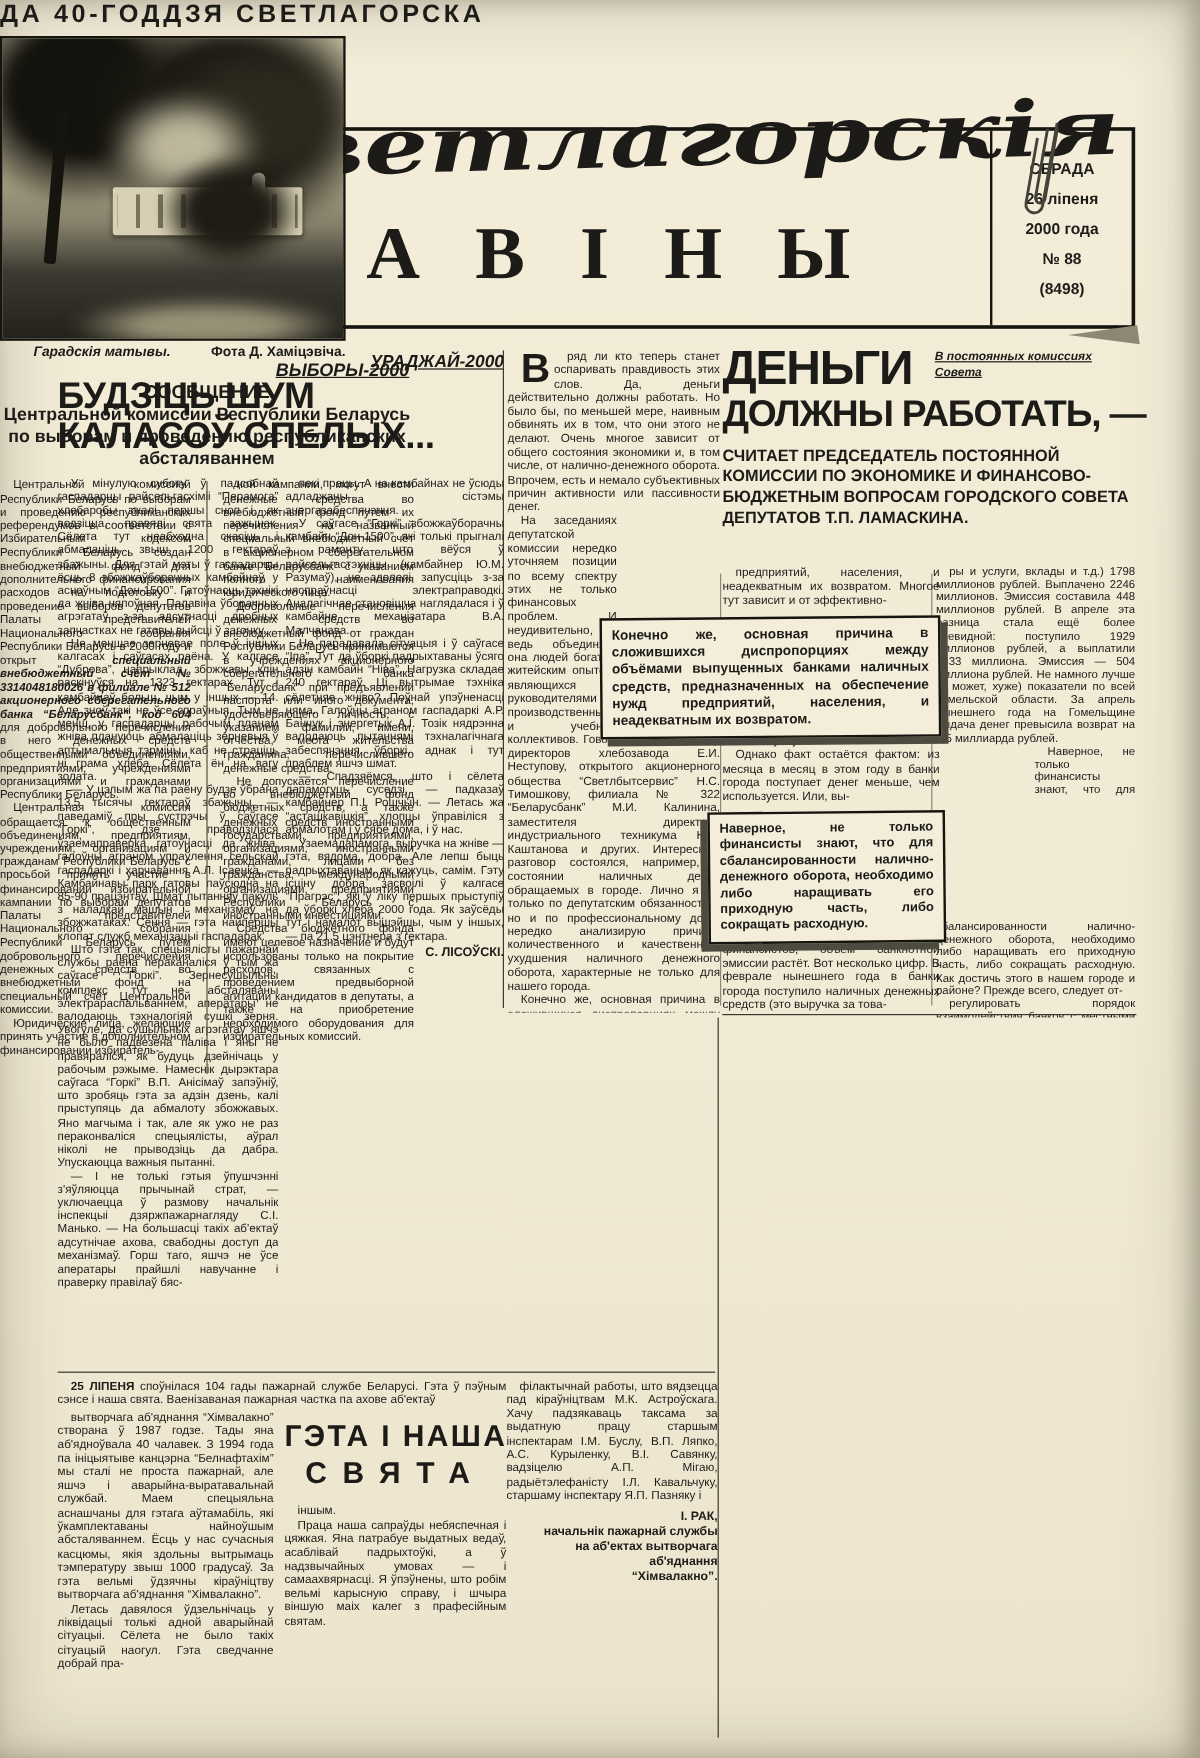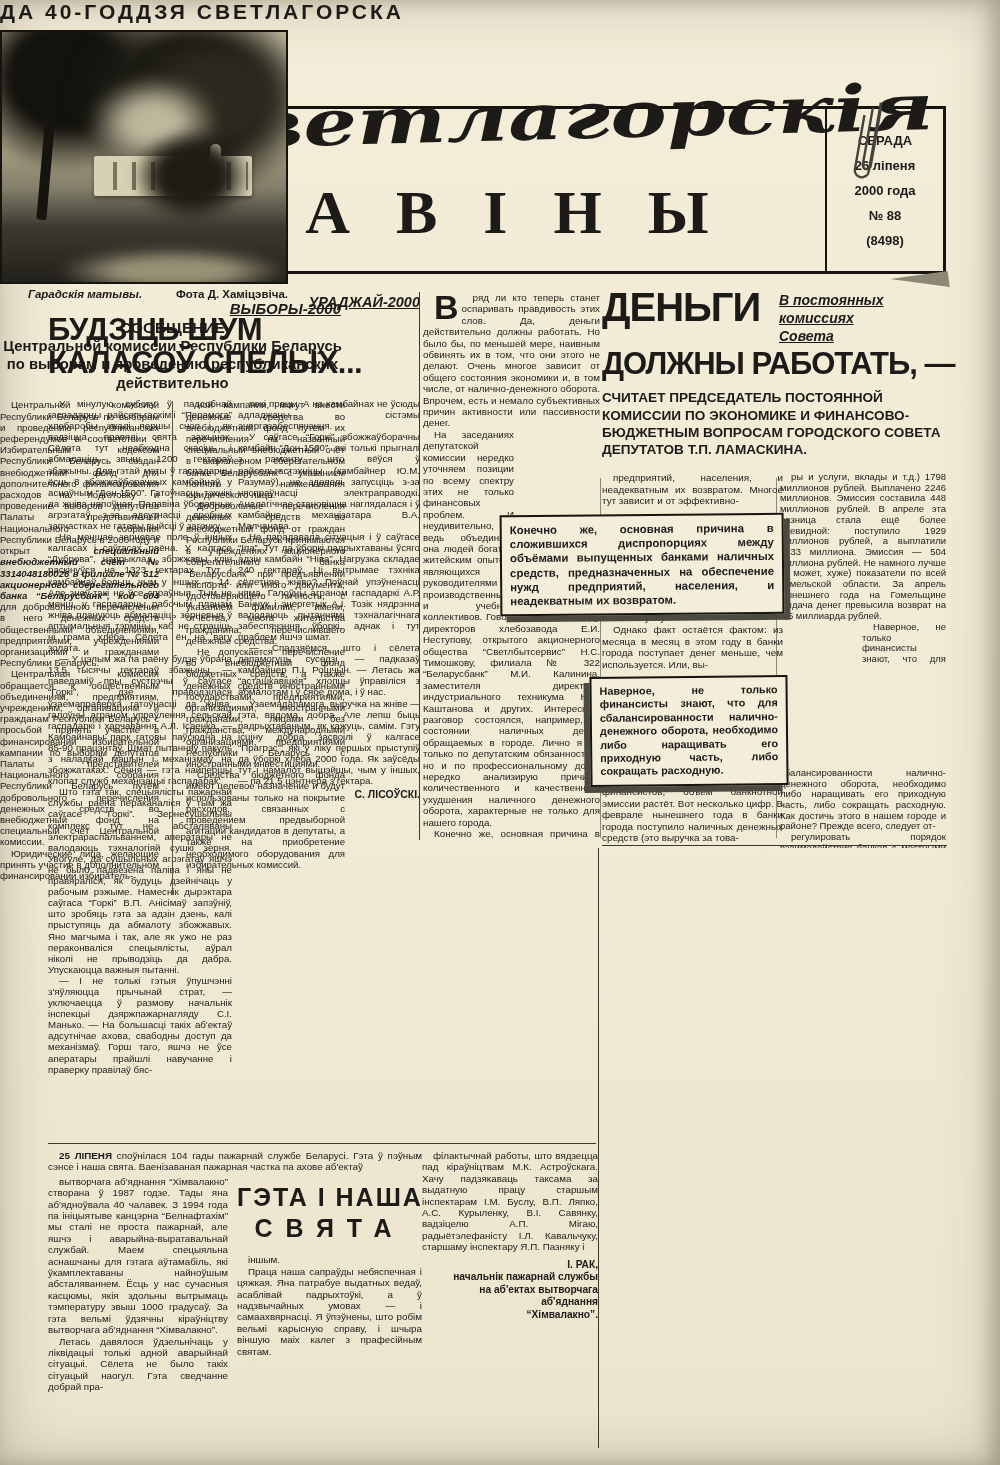--- a/index.html
+++ b/index.html
@@ -40,21 +40,21 @@
   .byline{text-align:right;font-weight:bold;font-size:10.5px;text-indent:0;margin-top:3px;}
   
   #money-col3{left:423px;top:292px;width:177px;height:552px;font-size:9.8px;line-height:11.4px;}
   .dropcap{float:left;font-weight:bold;font-size:34px;line-height:27px;padding:2px 3px 0 0;}
   .cut-r{float:right;width:86px;height:94px;margin-top:82px;}
   .cut-l{float:left;width:78px;height:116px;margin-top:30px;margin-right:4px;}
   #money-head{left:602px;top:287px;width:345px;}
   #money-head .row1{display:flex;justify-content:space-between;align-items:flex-start;}
   .money-h1{font-weight:bold;font-size:40px;line-height:1;letter-spacing:-1px;}
   .money-h2{font-weight:bold;font-size:31px;line-height:1.15;letter-spacing:-1px;white-space:nowrap;}
-  .money-kicker{font-size:14px;text-align:left;width:168px;margin-top:4px;line-height:1.3;}
+  .money-kicker{font-size:10px;text-align:left;width:168px;margin-top:4px;line-height:1.3;}
   .money-sub{font-weight:bold;font-size:13.6px;line-height:1.28;margin-top:8px;text-align:left;}
   #money-col4{left:602px;top:472px;width:181px;height:374px;font-size:9.9px;line-height:11.6px;}
   .qsp1{height:94px;}.qsp2{height:104px;}
   #money-col5{left:780px;top:472px;width:166px;height:376px;font-size:9.5px;line-height:10.7px;}
   .pullquote{position:absolute;border:2px solid #15140f;background:#f3edd9;font-weight:bold;
     text-align:justify;padding:6px 8px;z-index:5;}
   #quote1{left:500px;top:514px;width:264px;font-size:11.4px;line-height:14.2px;
     transform:rotate(-.5deg);box-shadow:6px 6px 0 #4d4a40;}
   #quote2{left:590px;top:676px;width:178px;font-size:10.8px;line-height:13.4px;
     transform:rotate(-.6deg);box-shadow:-6px 6px 0 #4d4a40;}
@@ -213,21 +213,21 @@
       <span class="cap-l">Гарадскія матывы.</span>
       <span>Фота Д. Хаміцэвіча.</span>
     </div>
   </div>
 
   <div id="elections">
     <div class="elect-kicker kicker">ВЫБОРЫ-2000</div>
     <div class="elect-t1">СООБЩЕНИЕ</div>
     <div class="elect-t2">Центральной комиссии Республики Беларусь</div>
     <div class="elect-t2">по выборам и проведению республиканских</div>
-    <div class="elect-t2">действительно</div>
+    <div class="elect-t2">абсталяваннем</div>
     <div class="elect-cols">
       <div class="elect-col">
         <p><span>Центральной комиссией Республики Беларусь по выборам и проведению республиканских референдумов в соответствии с Избирательным кодексом Республики Беларусь создан внебюджетный фонд для дополнительного финансирования расходов на подготовку и проведение выборов депутатов Палаты представителей Национального собрания Республики Беларусь в 2000 году и открыт </span><b><i>специальный внебюджетный счёт № 3314048180026 в филиале № 512 акционерного сберегательного банка “Беларусбанк”, код 604</i></b><span> для добровольного перечисления в него денежных средств общественными объединениями, предприятиями, учреждениями организациями и гражданами Республики Беларусь.</span></p>
         <div>
             <p>Центральная комиссия обращается к общественным объединениям, предприятиям, учреждениям, организациям и гражданам Республики Беларусь с просьбой принять участие в финансировании избирательной кампании по выборам депутатов Палаты представителей Национального собрания Республики Беларусь путём добровольного перечисления денежных средств во внебюджетный фонд на специальный счёт Центральной комиссии.</p>
             <p>Юридические лица, желающие принять участие в дополнительном финансировании избиратель-</p>
           </div>
       </div>
       <div class="elect-mid"></div>
       <div class="elect-col">

